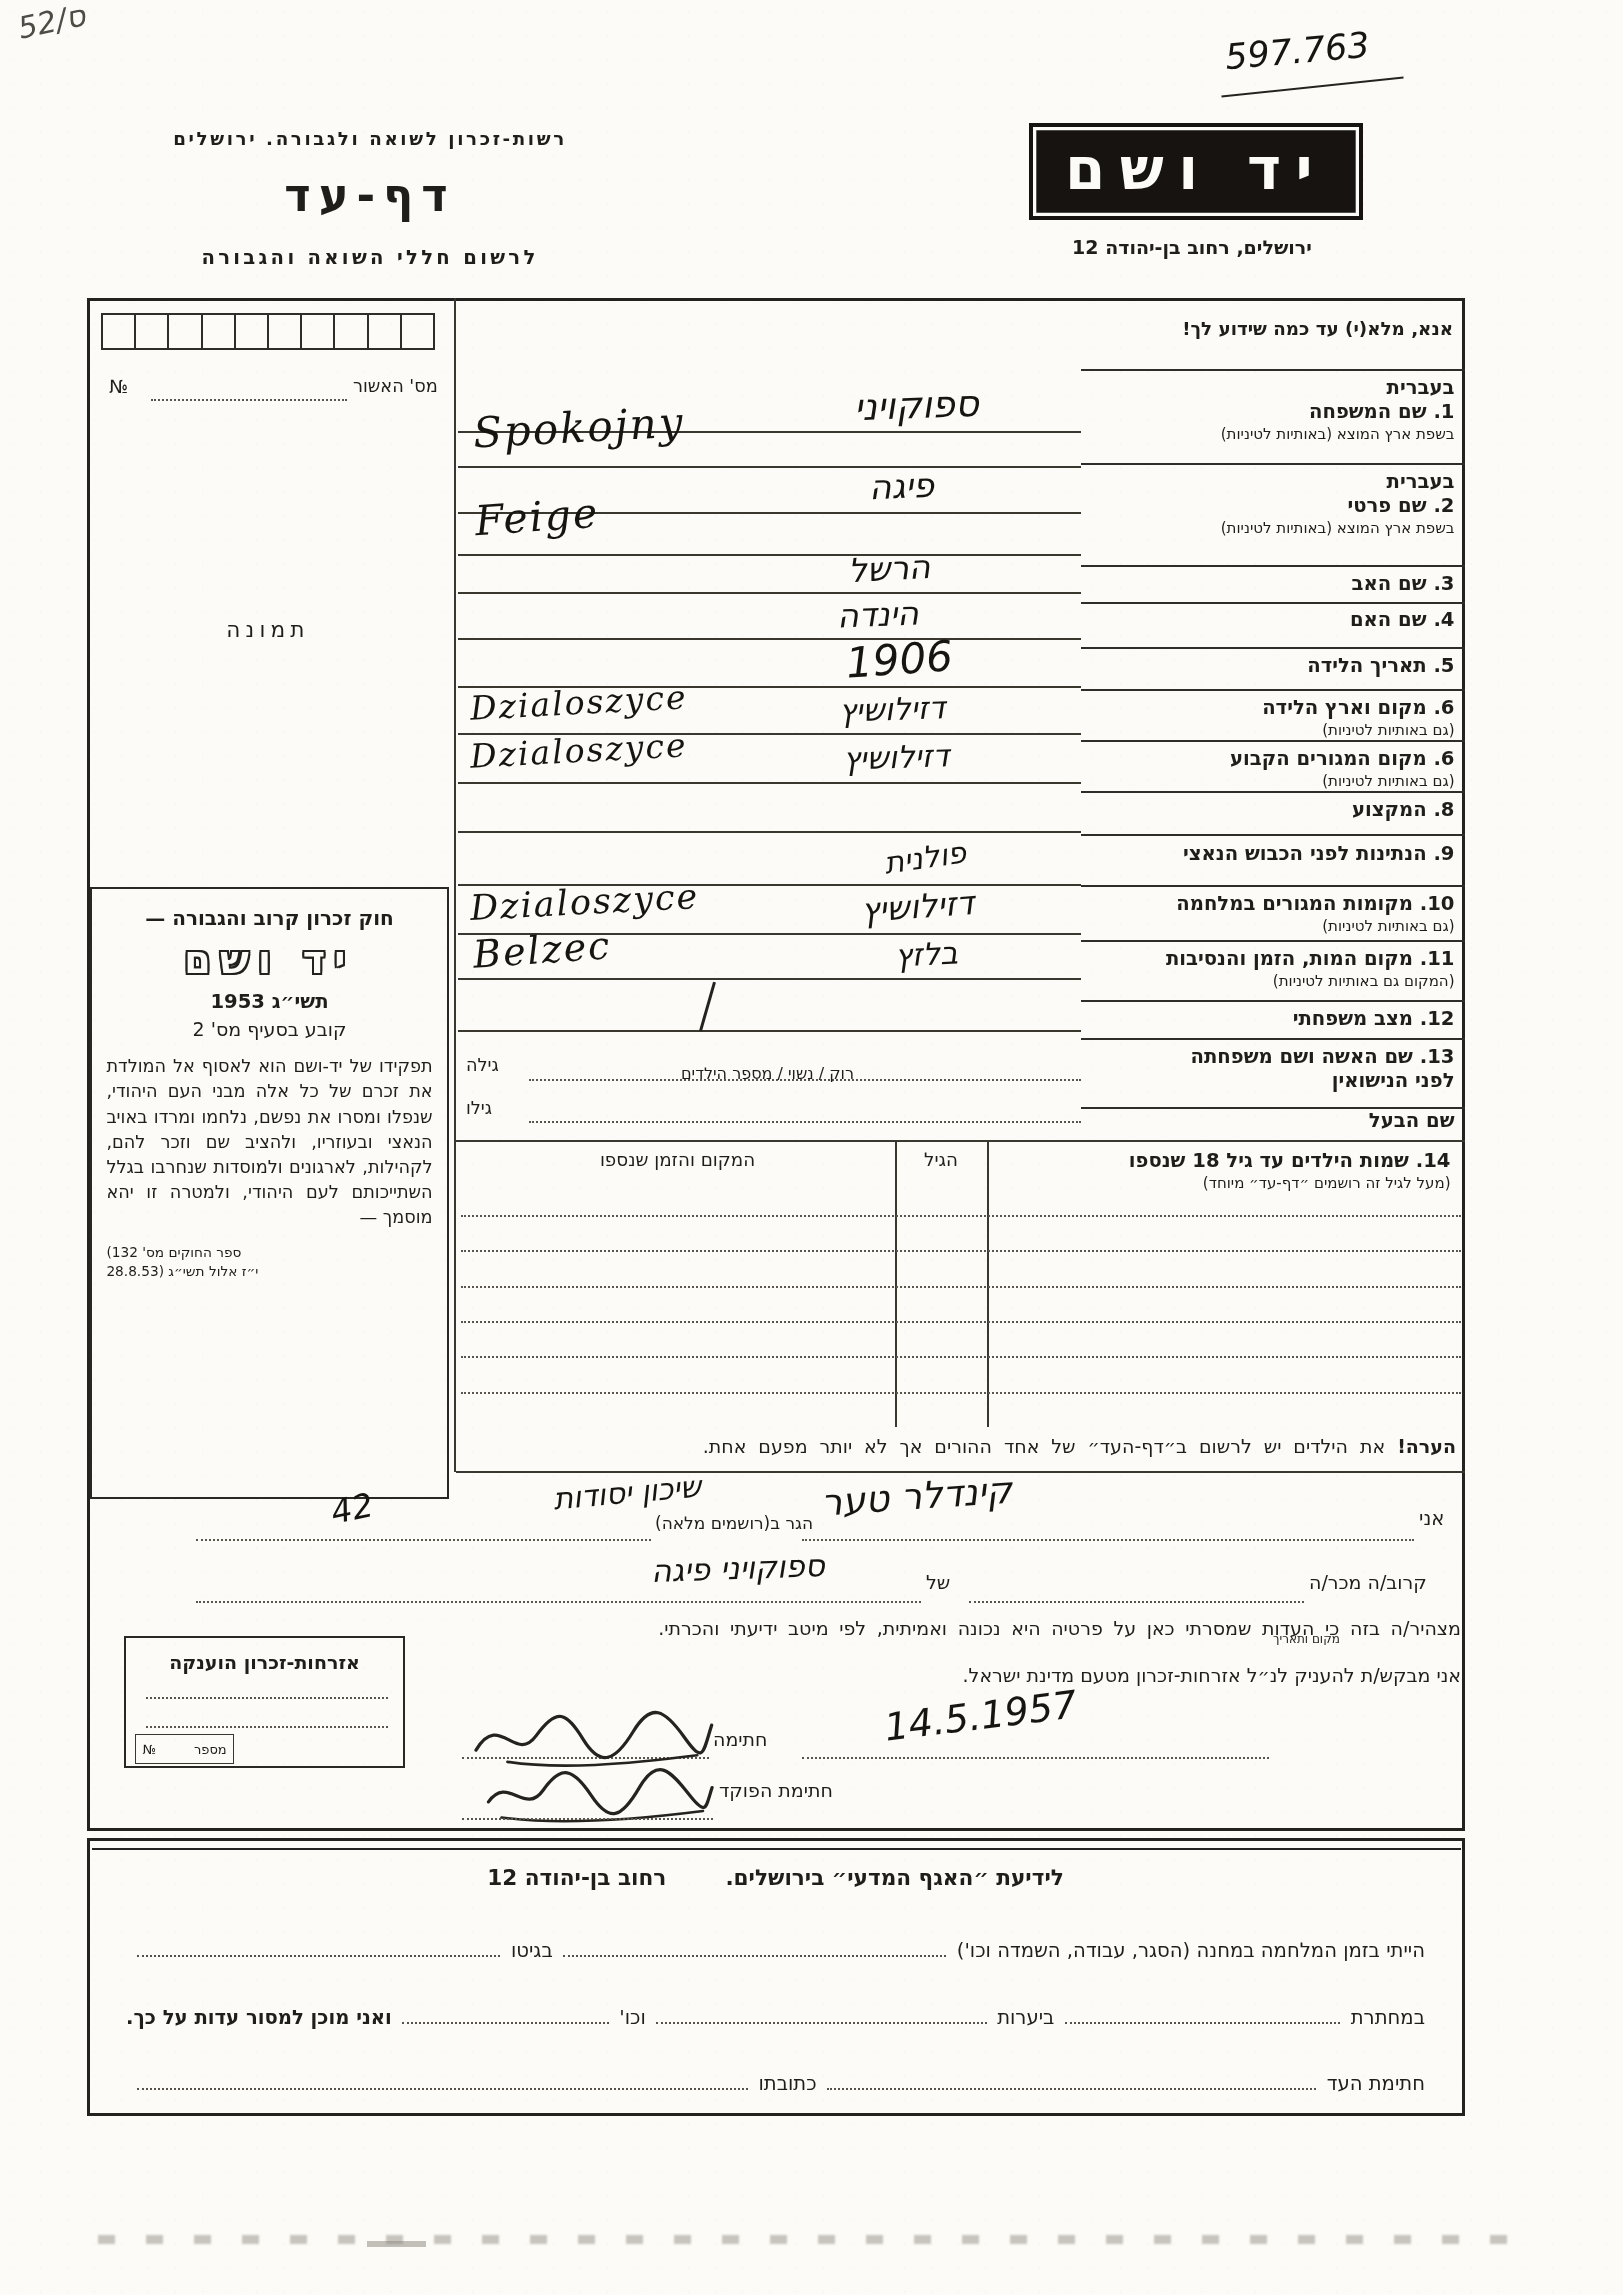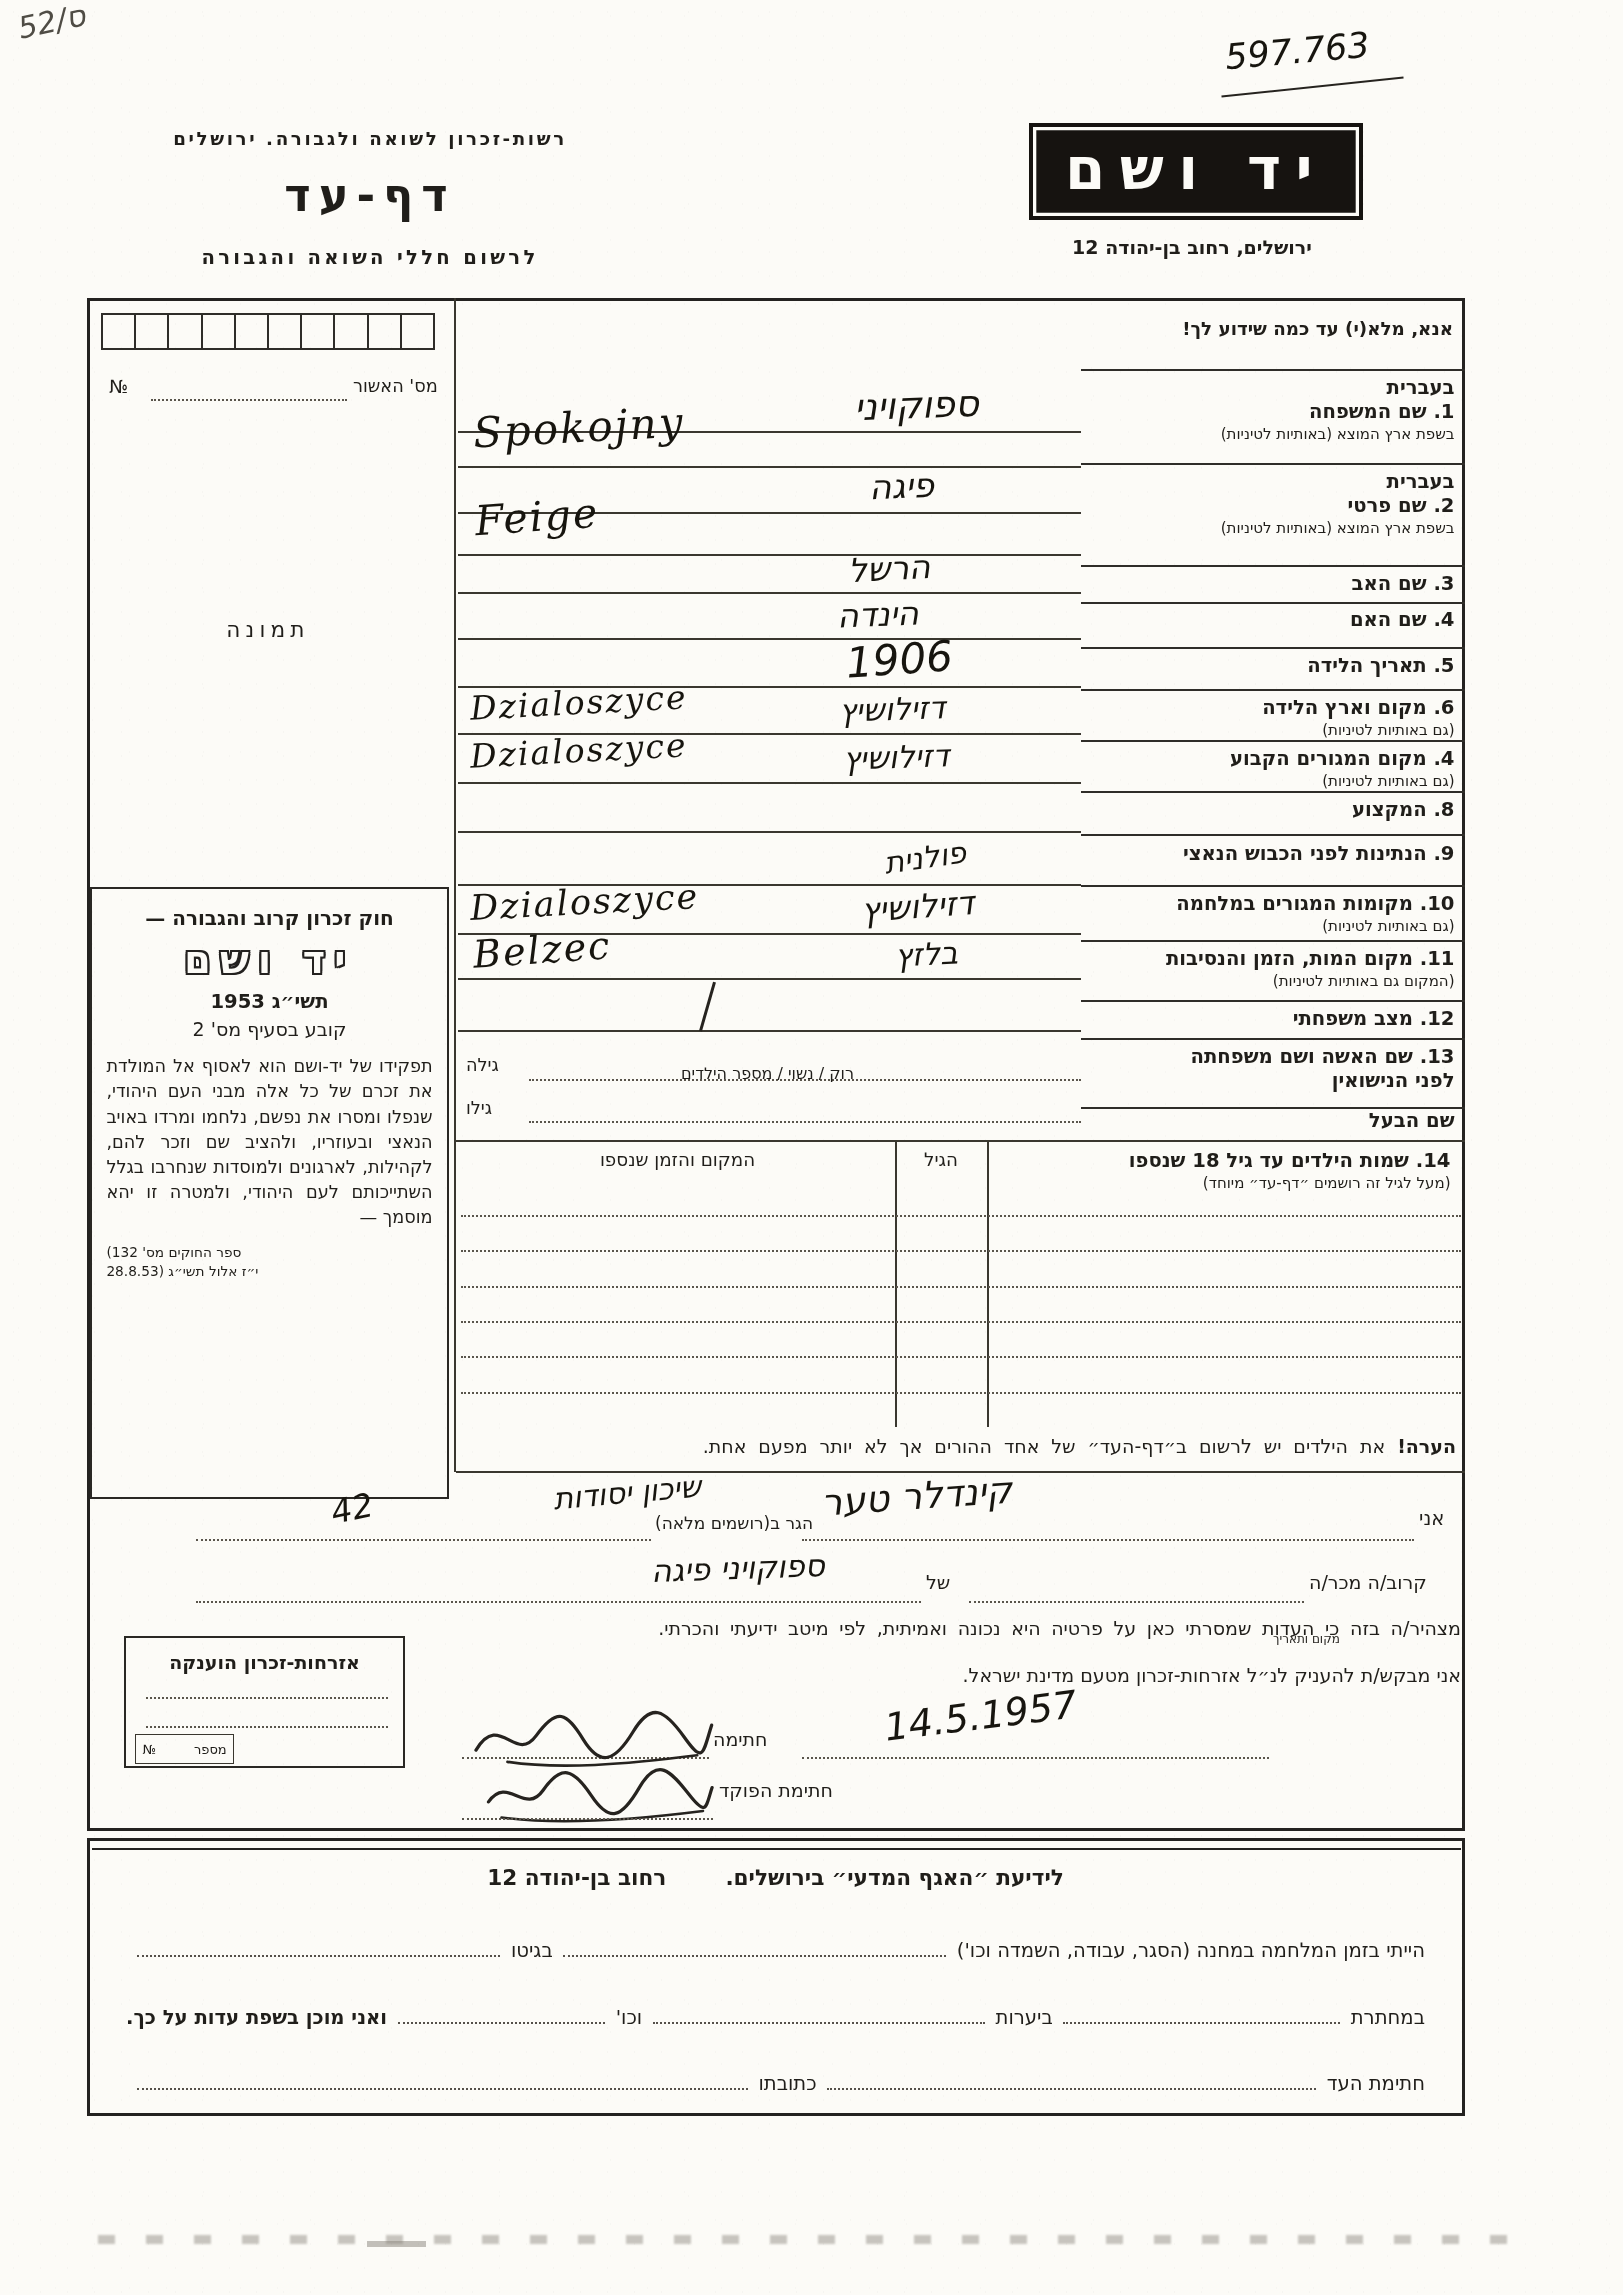--- a/index.html
+++ b/index.html
@@ -115,21 +115,21 @@
     <div class="t1">4. שם האם</div>
   </div>
   <div class="lblcell" style="top:649px;height:42px">
     <div class="t1">5. תאריך הלידה</div>
   </div>
   <div class="lblcell" style="top:691px;height:51px">
     <div class="t1">6. מקום וארץ הלידה</div>
     <div class="t2">(גם באותיות לטיניות)</div>
   </div>
   <div class="lblcell" style="top:742px;height:51px">
-    <div class="t1">4. מקום המגורים הקבוע</div>
+    <div class="t1">6. מקום המגורים הקבוע</div>
     <div class="t2">(גם באותיות לטיניות)</div>
   </div>
   <div class="lblcell" style="top:793px;height:43px">
     <div class="t1">8. המקצוע</div>
   </div>
   <div class="lblcell" style="top:837px;height:50px">
     <div class="t1">9. הנתינות לפני הכבוש הנאצי</div>
   </div>
   <div class="lblcell" style="top:887px;height:55px">
     <div class="t1">10. מקומות המגורים במלחמה</div>
@@ -269,21 +269,21 @@
     <span>בגיטו</span>
     <span class="bdots" style="flex:0.95"></span>
   </div>
   <div class="bline" style="top:1998px">
     <span>במחתרת</span>
     <span class="bdots" style="flex:1"></span>
     <span>ביערות</span>
     <span class="bdots" style="flex:1.2"></span>
     <span>וכו'</span>
     <span class="bdots" style="flex:0.75"></span>
-    <span class="b">ואני מוכן בשפת עדות על כך.</span>
+    <span class="b">ואני מוכן למסור עדות על כך.</span>
   </div>
   <div class="bline" style="top:2064px">
     <span>חתימת העד</span>
     <span class="bdots" style="flex:1"></span>
     <span>כתובתו</span>
     <span class="bdots" style="flex:1.25"></span>
   </div>
 
   <div style="position:absolute;left:98px;top:2235px;width:1427px;height:9.2px;background:repeating-linear-gradient(90deg,rgba(120,115,105,.4) 0 17px,transparent 17px 48px);filter:blur(1.3px)"></div>
   <div style="position:abs olute;left:367px;top:2241px;width:59px;height:5.9px;background:#8a857c;opacity:.5;filter:blur(0.7px);position:absolute"></div>

